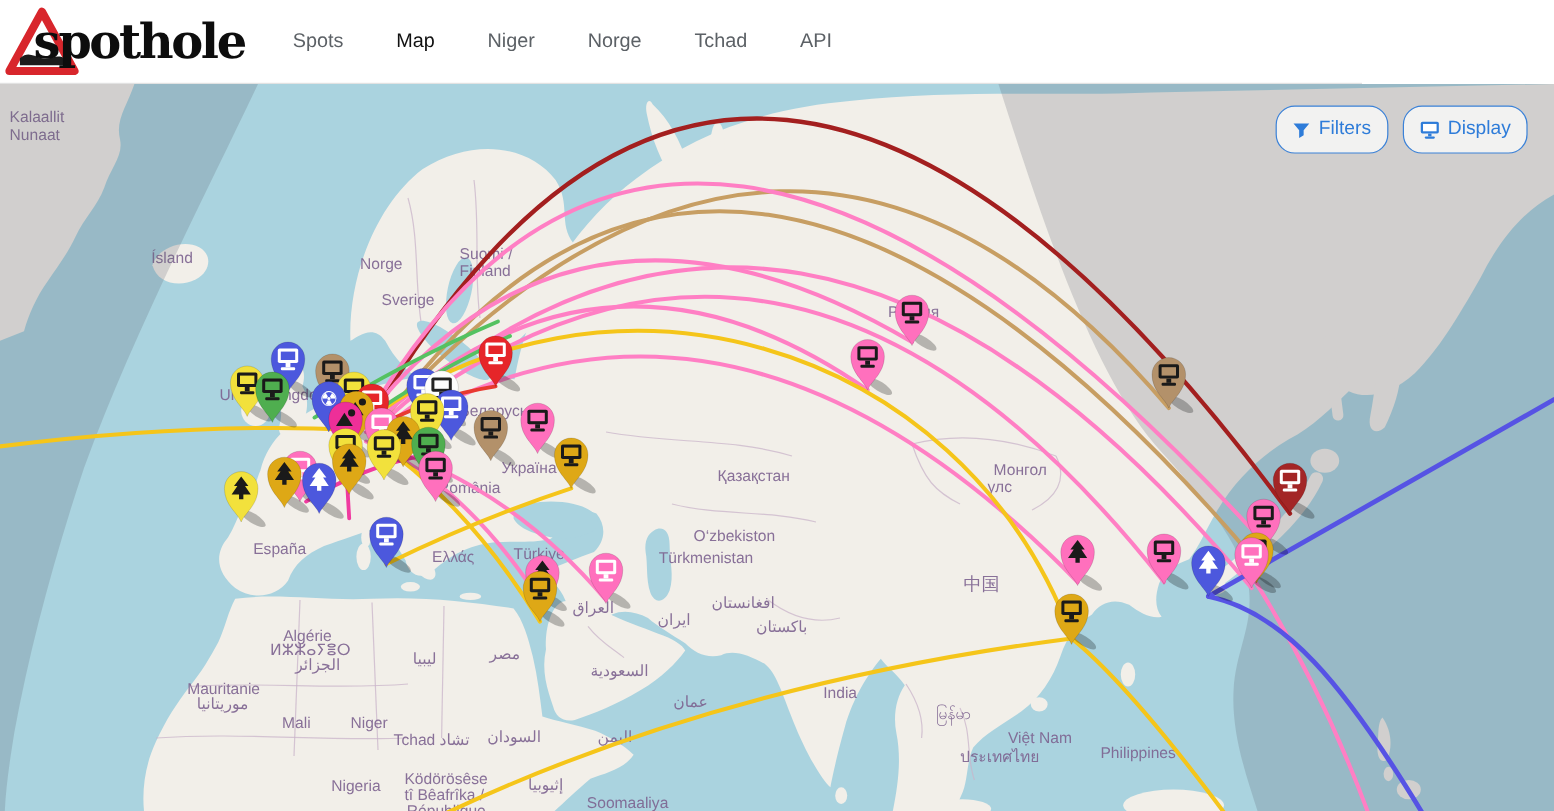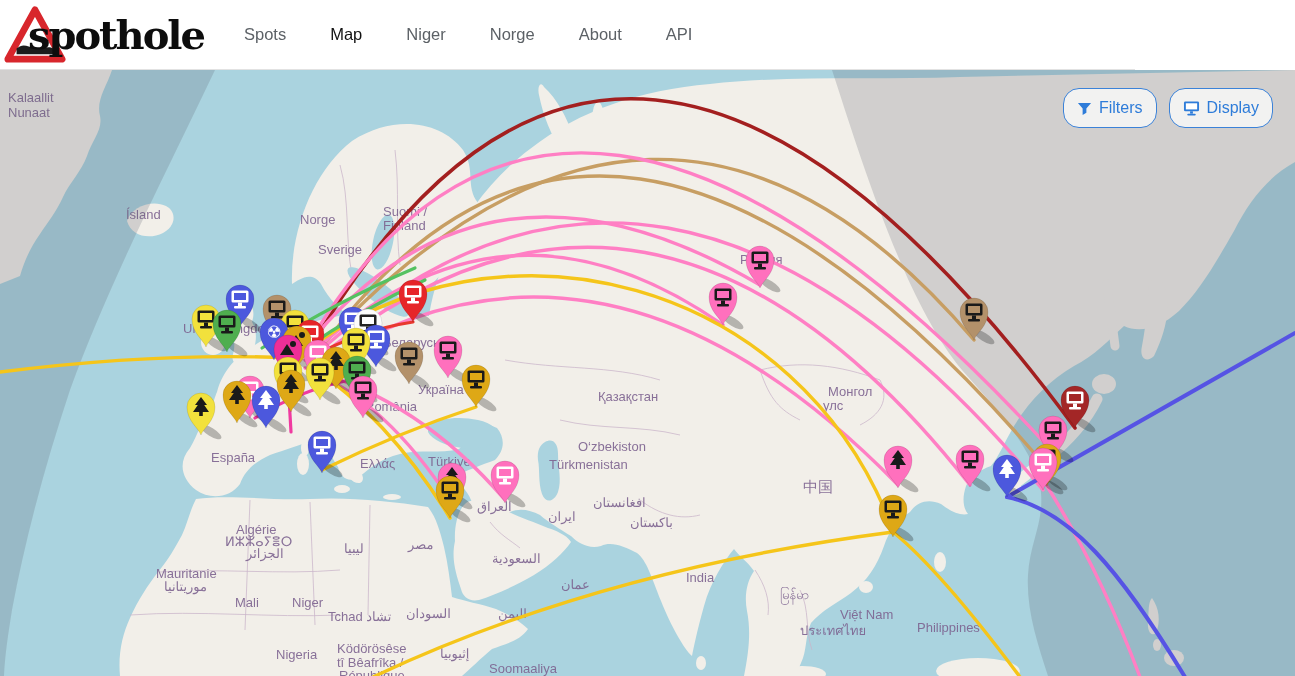--- a/index.html
+++ b/index.html
@@ -32,21 +32,21 @@
       <path d="M32,5 L60,56 L4,56 Z" fill="#ffffff" stroke="#d8262c" stroke-width="7" stroke-linejoin="round"></path>
       <path d="M13,51 L51,51 L51,45 C44,41 40,47 32,45 C24,43 20,39 13,45 Z" fill="#1c1c1c"></path>
     </svg>
     <span class="brand-text">spothole</span>
   </div>
   <nav class="nav" id="main-nav">
       <a class="">Spots</a>
       <a class="active">Map</a>
       <a class="">Niger</a>
       <a class="">Norge</a>
-      <a class="">About</a>
+      <a class="">Tchad</a>
       <a class="">API</a>
     </nav>
 </div>
 
 <div class="map-wrap">
   <svg id="map-svg" width="1295" height="606" viewBox="0 0 1295 606">
       <rect x="0" y="0" width="1295" height="606" fill="#aad3df"></rect>
       <path d="M0,0 L112,0 C106,18 96,30 100,46 C103,60 92,70 87,86 C81,102 70,112 63,127 C56,142 48,152 40,164 C30,178 24,192 20,206 L0,214 Z" fill="#f2efe9"></path>
       <path d="M127,151 C131,137 152,129 166,136 C177,142 176,156 163,163 C149,170 131,166 127,151 Z" fill="#f2efe9"></path>
       <path d="M236,231 C248,226 257,237 252,252 C259,264 256,278 248,291 C241,297 230,295 233,284 C237,272 230,260 237,249 C233,241 232,235 236,231 Z" fill="#f2efe9"></path>

